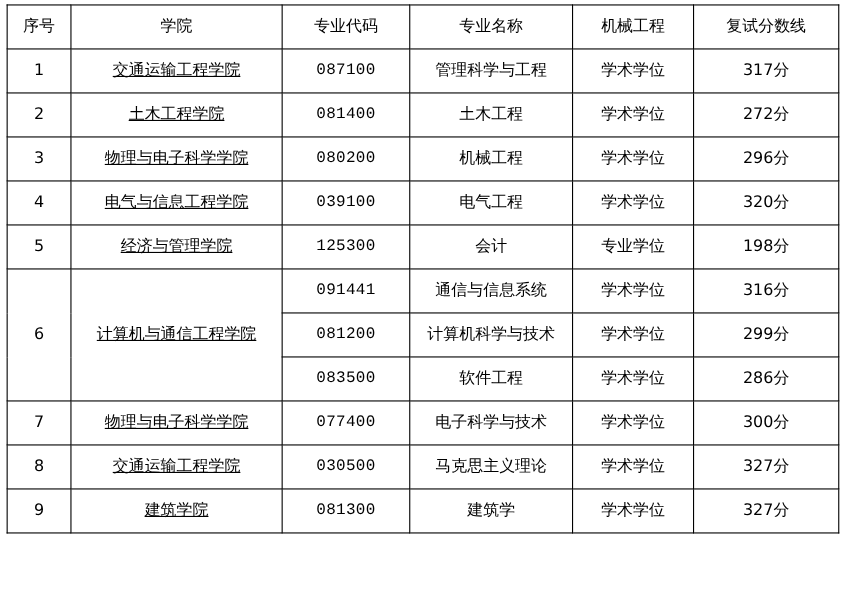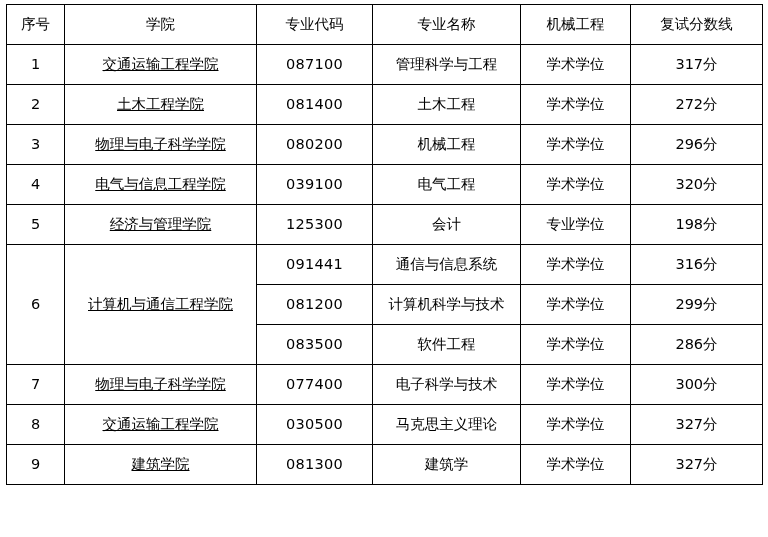--- a/index.html
+++ b/index.html
@@ -42,21 +42,21 @@
     font-size: 16px;
     height: 34px;
   }
   .col-idx { width: 58px; }
   .col-college { width: 192px; }
   .col-code { width: 116px; }
   .col-major { width: 148px; }
   .col-degree { width: 110px; }
   .col-score { width: 132px; }
   td.idx { font-size: 14px; }
-  td.code { font-size: 14px; letter-spacing: 0.3px; }
+  td.code { font-size: 14px; letter-spacing: 0.3px; font-family: Liberation Mono, monospace; }
   td.score { font-size: 14px; }
   td.college { font-size: 14.5px; text-decoration: underline; }
   td.major { font-size: 14.5px; }
   td.degree { font-size: 14.5px; }
 </style>
 </head>
 <body>
 
 <div class="sheet">
   <table class="score-table">

